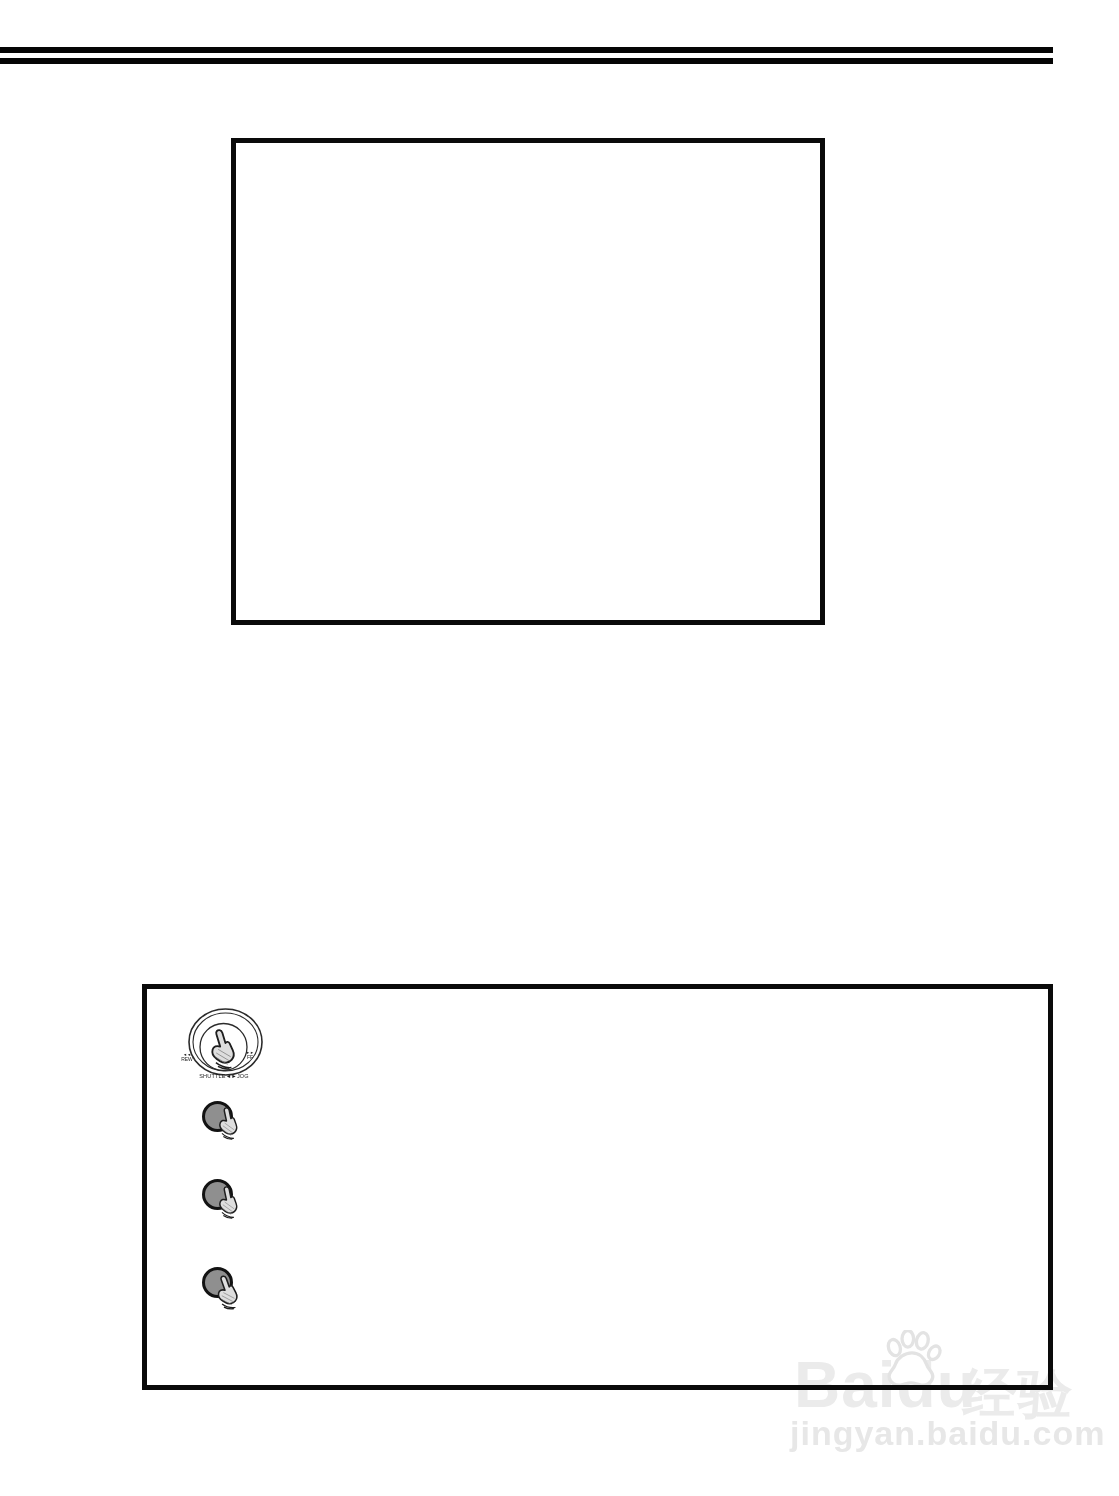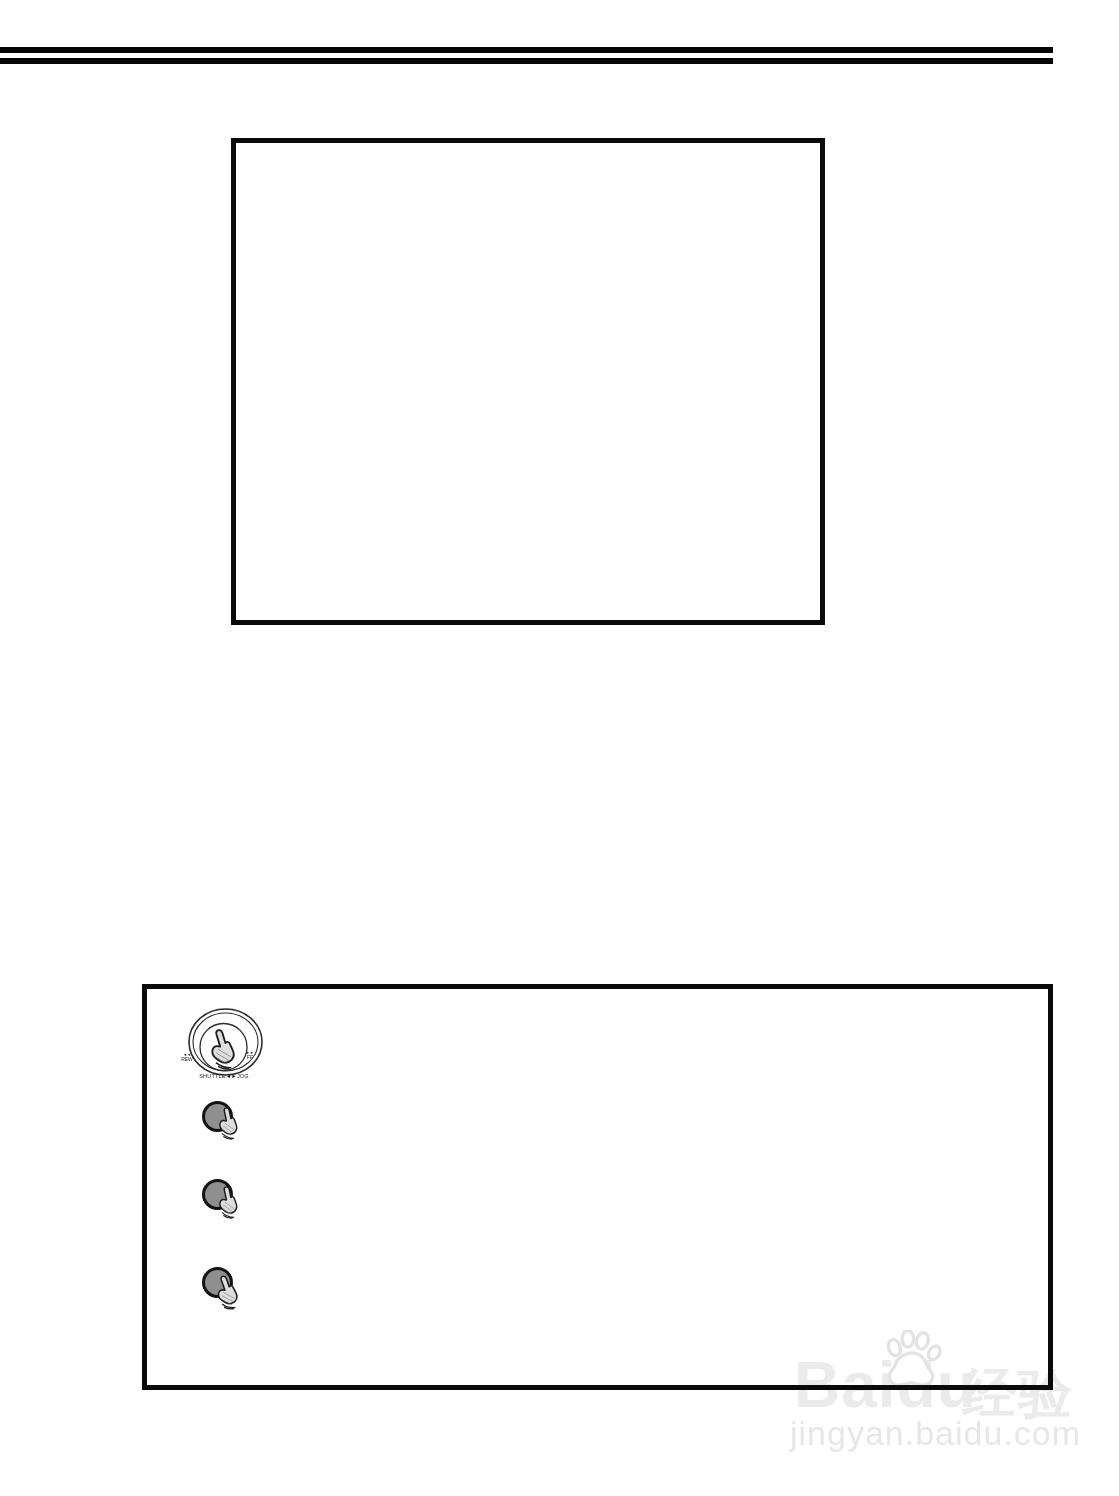--- a/index.html
+++ b/index.html
@@ -21,21 +21,21 @@
     position:absolute;left:6px;top:18px;
     font-size:64px;font-weight:bold;color:#ebebeb;letter-spacing:1px;
   }
   .wm-paw{position:absolute;left:92px;top:0px;width:66px;height:58px;}
   .wm-cn{
     position:absolute;left:174px;top:28px;
     font-size:54px;font-weight:bold;color:#ebebeb;letter-spacing:2px;
   }
   .wm-url{
     position:absolute;left:2px;top:84px;
-    font-size:34px;font-weight:normal;color:#e7e7e7;letter-spacing:1px;
+    font-size:34px;font-weight:bold;color:#e7e7e7;letter-spacing:1px;
   }
   
   .dial-svg{position:absolute;left:186px;top:1006px;width:80px;height:74px;z-index:3;}
   .dial-side{
     position:absolute;z-index:3;text-align:center;color:#1c1c1c;
     font-size:5px;line-height:5px;letter-spacing:0;
   }
   .dial-side .arr{display:block;font-size:4px;line-height:4px;}
   .dial-left{left:177px;top:1053px;width:20px;}
   .dial-right{left:241px;top:1051px;width:18px;}

